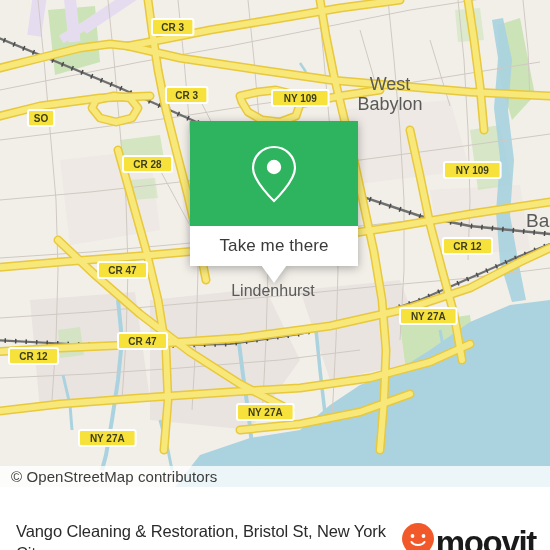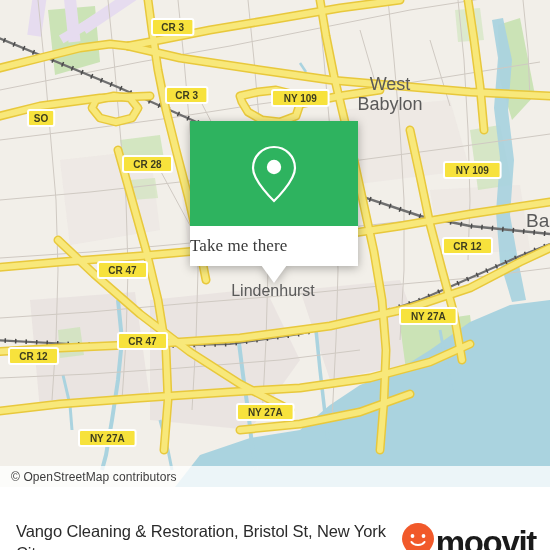--- a/index.html
+++ b/index.html
@@ -33,21 +33,21 @@
   #attribution {
     position: absolute;
     left: 0;
     top: 466px;
     width: 550px;
     height: 21px;
     background: rgba(255,255,255,0.78);
     display: flex;
     align-items: center;
     padding-left: 11px;
-    font-size: 12px;
+    font-size: 15px;
     color: #3c3c3c;
     letter-spacing: 0.1px;
     z-index: 30;
   }
 
   
   #popup {
     position: absolute;
     left: 190px;
     top: 121px;
@@ -62,25 +62,25 @@
     display: flex;
     align-items: center;
     justify-content: center;
   }
   #popup-button {
     width: 168px;
     height: 40px;
     background: #ffffff;
     display: flex;
     align-items: center;
+    justify-content: center;
     font-size: 17px;
     color: #3a3a3a;
     cursor: pointer;
     letter-spacing: 0.1px;
-    font-family: Liberation Serif, serif;
   }
   #popup-tail {
     position: absolute;
     left: 50%;
     bottom: -17px;
     margin-left: -13px;
     width: 0; height: 0;
     border-left: 13px solid transparent;
     border-right: 13px solid transparent;
     border-top: 18px solid #ffffff;

